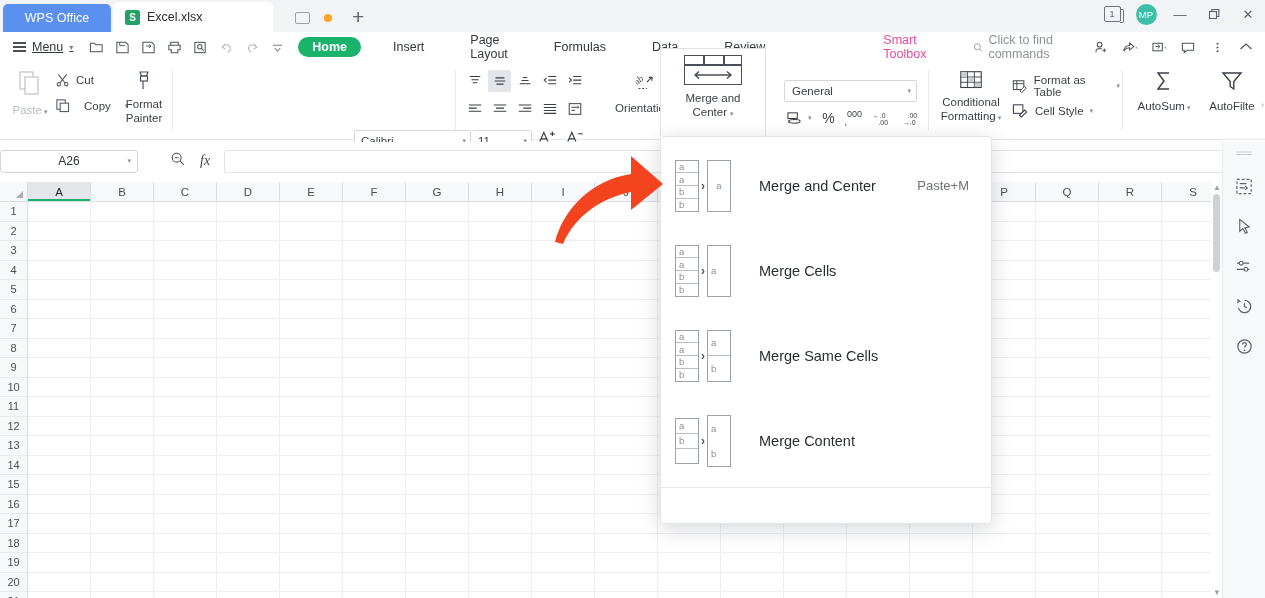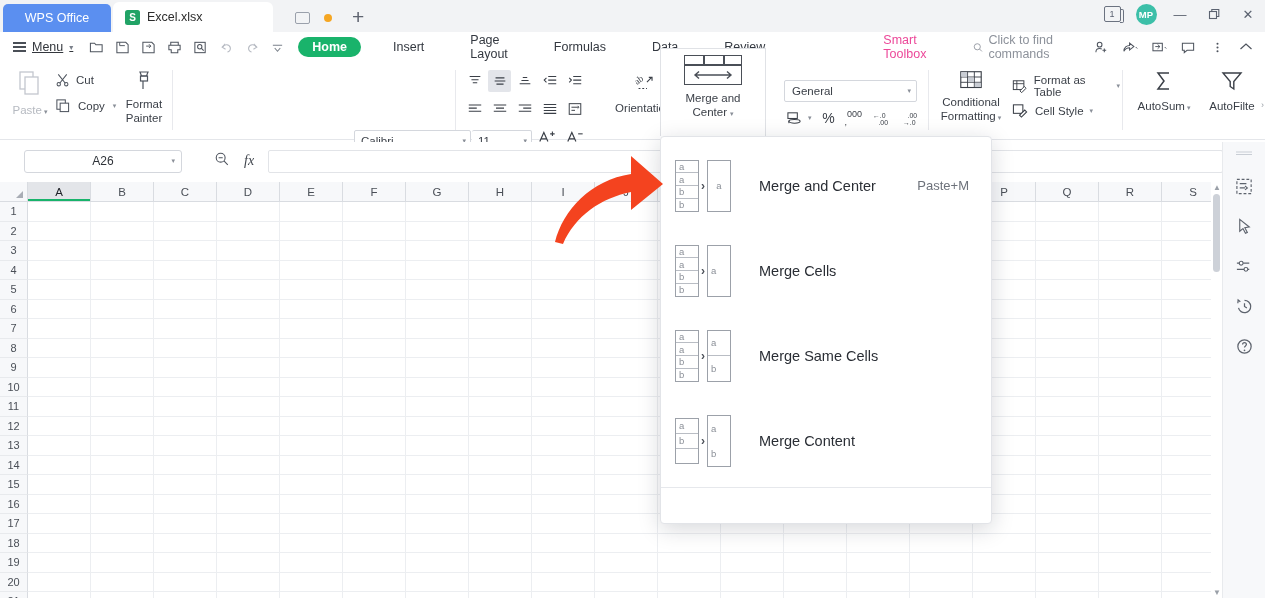--- a/index.html
+++ b/index.html
@@ -53,21 +53,21 @@
     width: 17px; height: 16px; border: 1.3px solid #6b7280; border-radius: 2px;
     font-size: 9px; display: flex; align-items: center; justify-content: center;
     color: #5a6070; position: relative;
   }
   .pagecount:after {
     content: ""; position: absolute; right: -4px; top: 2px; width: 3px; height: 12px;
     border: 1.3px solid #6b7280; border-left: none; border-radius: 0 2px 2px 0;
   }
   .avatar {
     width: 21px; height: 21px; border-radius: 50%; background: #3cbfa8;
-    color: #fff; font-size: 9.5px; font-weight: bold;
+    color: #fff; font-size: 9.5px; font-weight: normal;
     display: flex; align-items: center; justify-content: center; letter-spacing: .2px;
   }
   .wbtn { width: 34px; height: 28px; display:flex; align-items:center; justify-content:center;
           color:#5b6270; font-size: 13px; }
 
   
   .menurow {
     position: absolute; top: 32px; left: 0; width: 1265px; height: 30px;
     background: #fff; display: flex; align-items: center; font-size: 12.5px; color: #33373d;
   }
@@ -97,21 +97,21 @@
   }
   .rgroup { position: absolute; top: 0; height: 78px; }
   .sep { position: absolute; top: 8px; width: 1px; height: 60px; background: #e8e9ed; }
   .lbl { font-size: 11.5px; color: #3a3f47; }
   .lbl.dim { color: #b6bac1; }
   .stack-lbl { font-size: 11.5px; color: #3a3f47; text-align: center; line-height: 14px; }
 
   
   .paste-btn { position: absolute; left: 8px; top: 8px; width: 44px; text-align: center; }
   .cut-row { position: absolute; left: 55px; top: 10px; display: flex; align-items: center; gap: 6px; }
-  .copy-row { position: absolute; left: 55px; top: 36px; display: flex; align-items: center; gap: 8px; }
+  .copy-row { position: absolute; left: 55px; top: 36px; display: flex; align-items: center; gap: 14px; }
   .fp-btn { position: absolute; left: 120px; top: 8px; width: 48px; text-align: center; }
 
   
   .fontbox {
     position: absolute; left: 178px; top: 68px; width: 117px; height: 21px;
     border: 1px solid #d4d7dd; border-radius: 2px; display: flex; align-items: center;
     padding: 0 4px 0 6px; font-size: 11.5px; color: #3a3f47; background: #fff;
   }
   .sizebox {
     position: absolute; left: 296px; top: 68px; width: 60px; height: 21px;
@@ -143,21 +143,21 @@
     height: 19.5px; border-bottom: 1px solid #e8eaed; border-right: 1px solid #d9dce1;
     font-size: 11px; color: #4a4f57; display: flex; align-items: center; justify-content: center;
   }
   .cells { flex: 1; }
   .crow { display: flex; height: 19.5px; border-bottom: 1px solid #eceef1; }
   .cell { width: 63px; min-width: 63px; border-right: 1px solid #eceef1; }
 
   
   .fbar { position: absolute; top: 142px; left: 0; width: 1265px; height: 38px; background: #fff; display:flex; align-items:center;}
   .namebox {
-    margin-left: 24px; width: 158px; height: 23px; border: 1px solid #d4d7dd; border-radius: 3px;
+    margin-left: 0; width: 138px; height: 23px; border: 1px solid #d4d7dd; border-radius: 3px;
     display: flex; align-items: center; justify-content: center; position: relative;
     font-size: 12px; color: #2e3238; background: #fff;
   }
   .namebox .mini-caret { position: absolute; right: 6px; }
   .fb-icons { display: flex; align-items: center; gap: 14px; margin-left: 32px; color: #4e545e; }
   .fx { font-size: 14px; font-style: italic; font-family: "Liberation Serif", serif; color: #41464e; }
   .formula-input {
     margin-left: 14px; flex: 1; height: 23px; border: 1px solid #e2e4e8; border-radius: 2px;
     margin-right: 42px; background: #fff;
   }

